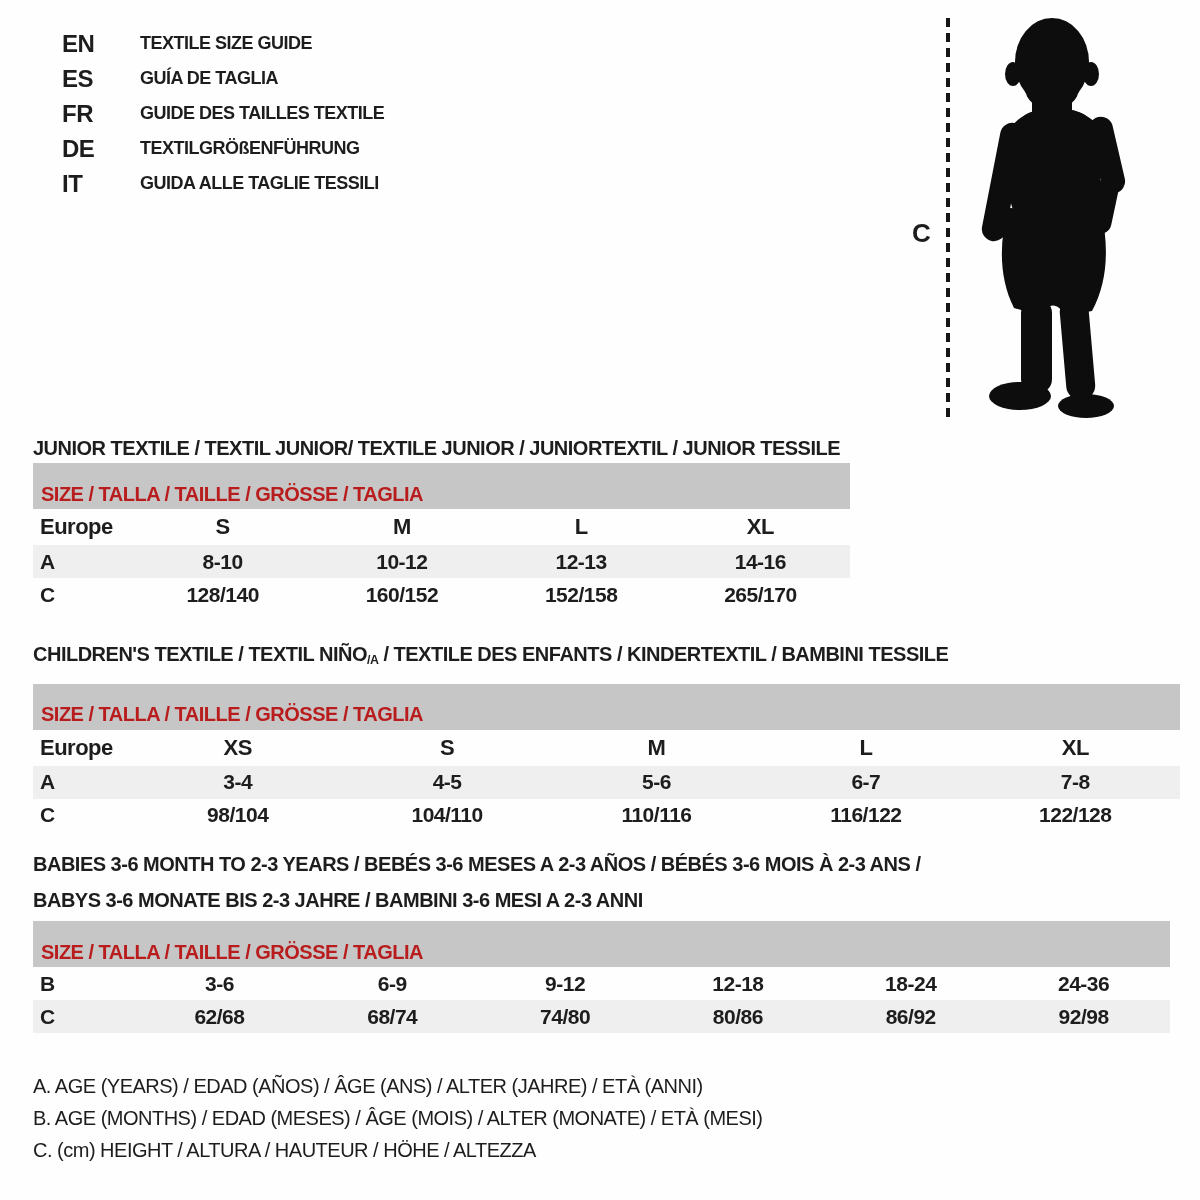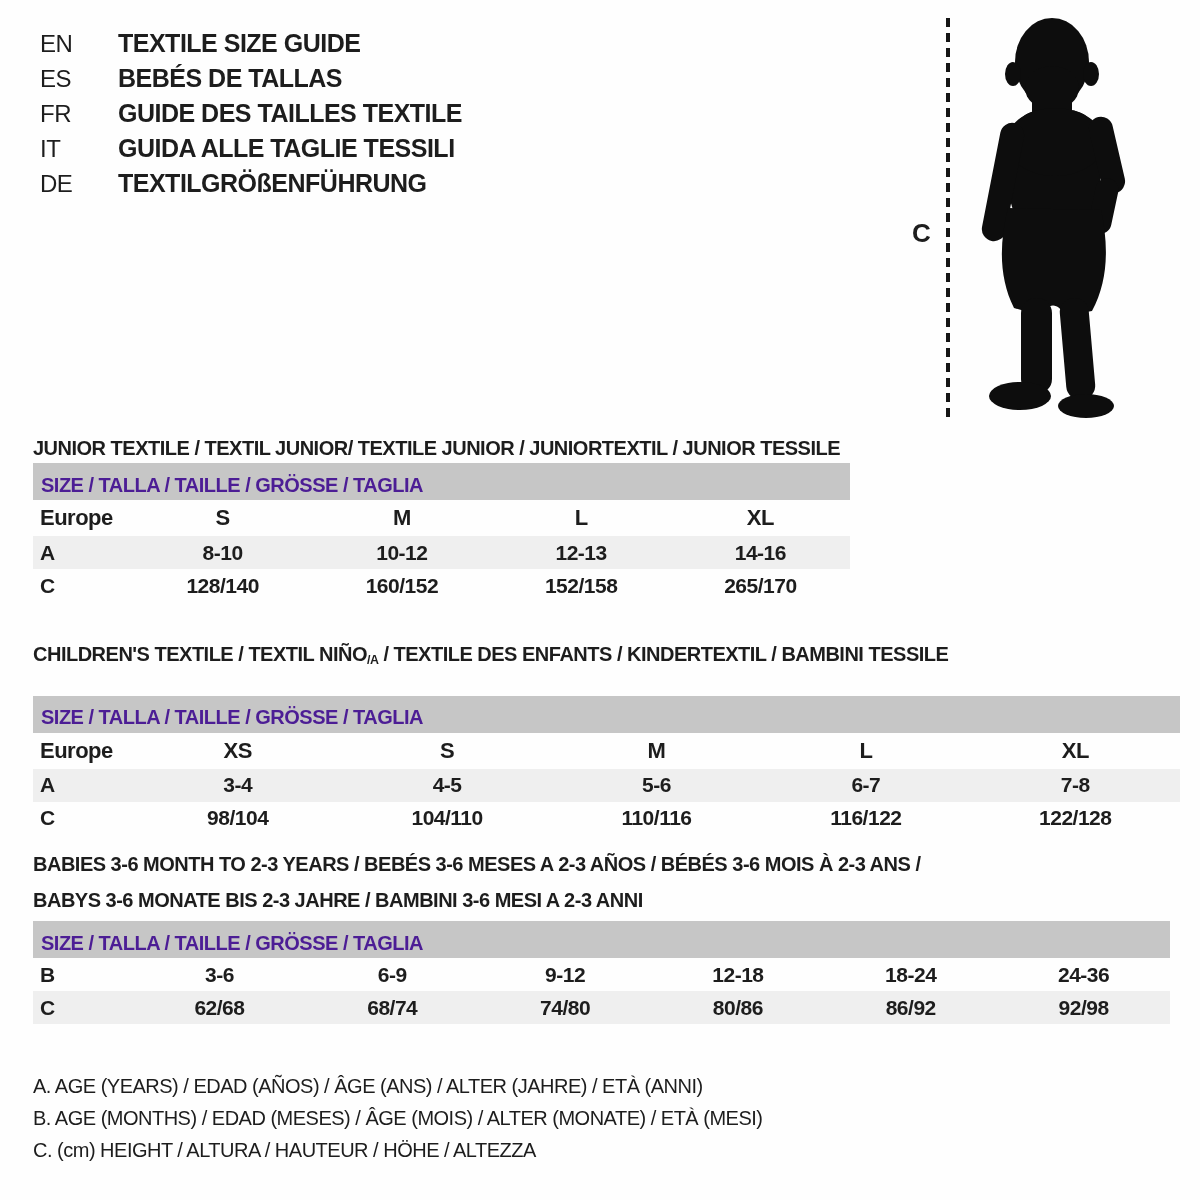--- a/index.html
+++ b/index.html
@@ -9,54 +9,54 @@
     height: 1200px;
     background: #fefefe;
     font-family: "Liberation Sans", sans-serif;
     color: #1d1d1d;
     overflow: hidden;
   }
   
   .lang-header { position: absolute; left: 40px; top: 26px; }
   .lang-row { display: flex; height: 35px; align-items: center; }
   .lang-code {
-    width: 78px; font-weight: 400; font-size: 24px; letter-spacing: -0.5px;
-  }
-  .lang-title { font-weight: 700; font-size: 25px; letter-spacing: -0.5px; white-space: nowrap; }
+    width: 78px; font-weight: 700; font-size: 24px; letter-spacing: -0.5px; margin-left: 22px;
+  }
+  .lang-title { font-weight: 700; font-size: 18px; letter-spacing: -0.5px; white-space: nowrap; }
 
   
   .figure { position: absolute; left: 900px; top: 6px; width: 260px; height: 418px; }
   .figure-label {
     position: absolute; left: 12px; top: 212px;
     font-weight: 700; font-size: 26px;
   }
   .dash-line { position: absolute; left: 44px; top: 12px; }
   .toddler { position: absolute; left: 64px; top: 4px; }
 
   
   .section { position: absolute; left: 33px; }
   .s1 { top: 436px; width: 1147px; }
   .s2 { top: 642px; width: 1147px; }
   .s3 { top: 846px; width: 1147px; }
   .sec-title {
     font-weight: 700; font-size: 20px; letter-spacing: -0.5px;
     white-space: nowrap; line-height: 24px; margin-bottom: 3px;
   }
-  .s2 .sec-title { margin-bottom: 24px; }
+  .s2 .sec-title { margin-bottom: 12px; }
   .s3 .sec-title { line-height: 36px; }
   .subscript { font-size: 0.62em; vertical-align: -0.22em; }
 
   table.size-table { border-collapse: collapse; table-layout: fixed; }
   .t1 { width: 817px; }
   .t2 { width: 1147px; }
   .t3 { width: 1137px; }
   th.size-bar {
     background: #c6c6c6; height: 30px; text-align: left;
     font-weight: 700; font-size: 20px; letter-spacing: -0.5px;
-    padding: 7px 0 0 8px; color: #4c1d95;
+    padding: 16px 0 0 8px; color: #b91c1c;
   }
   td { font-weight: 700; font-size: 21px; letter-spacing: -0.5px; text-align: center; padding: 0; }
   td.lbl { text-align: left; padding-left: 7px; }
   tr.row-size { height: 36px; margin-left: 21px; }
   tr.row-size td { font-size: 22px; }
   tr.row-data { height: 33px; }
   tr.row-alt { background: #efefef; }
 
   
   .legend { position: absolute; left: 33px; top: 1070px; }
@@ -70,33 +70,33 @@
 
 <div class="page">
 
   <div class="lang-header">
     <div class="lang-row">
       <span class="lang-code">EN</span>
       <span class="lang-title">TEXTILE SIZE GUIDE</span>
     </div>
     <div class="lang-row">
       <span class="lang-code">ES</span>
-      <span class="lang-title">BEBÉS DE TALLAS</span>
+      <span class="lang-title">GUÍA DE TAGLIA</span>
     </div>
     <div class="lang-row">
       <span class="lang-code">FR</span>
       <span class="lang-title">GUIDE DES TAILLES TEXTILE</span>
     </div>
     <div class="lang-row">
+      <span class="lang-code">DE</span>
+      <span class="lang-title">TEXTILGRÖßENFÜHRUNG</span>
+    </div>
+    <div class="lang-row">
       <span class="lang-code">IT</span>
       <span class="lang-title">GUIDA ALLE TAGLIE TESSILI</span>
-    </div>
-    <div class="lang-row">
-      <span class="lang-code">DE</span>
-      <span class="lang-title">TEXTILGRÖßENFÜHRUNG</span>
     </div>
   </div>
 
   <div class="figure">
     <span class="figure-label">C</span>
     <svg class="dash-line" width="8" height="400" viewBox="0 0 8 400">
       <line x1="4" y1="0" x2="4" y2="400" stroke="#151515" stroke-width="4" stroke-dasharray="9 6"></line>
     </svg>
     <svg class="toddler" width="182" height="410" viewBox="0 0 182 410">
       <g fill="#0d0d0d">

